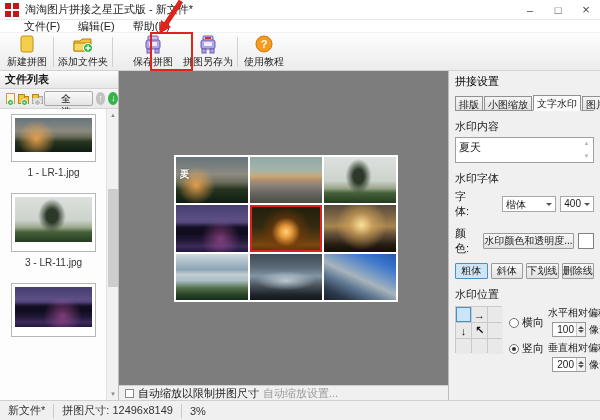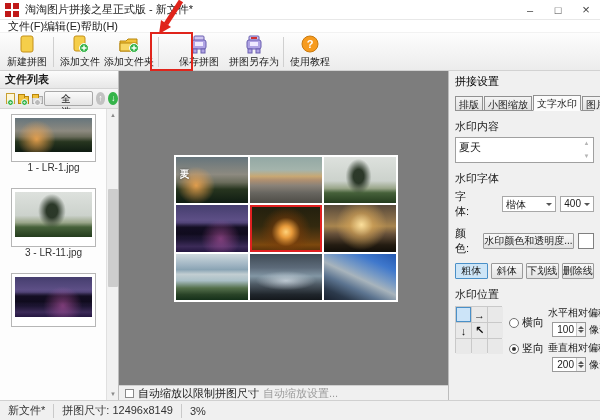--- a/index.html
+++ b/index.html
@@ -15,21 +15,21 @@
   .applogo::before { content:""; position:absolute; left:6px; top:0; width:2px; height:14px; background:#fff; }
   .applogo::after  { content:""; position:absolute; left:0; top:6px; width:14px; height:2px; background:#fff; }
   .title-text { font-size:11px; color:#222; }
   .winbtns { margin-left:auto; display:flex; height:20px; }
   .winbtn { width:28px; height:20px; display:flex; align-items:center; justify-content:center;
             color:#444; font-size:11px; cursor:default; }
   .winbtn.close { font-size:13px; }
 
   
   .menubar { position:absolute; left:0; top:20px; width:600px; height:13px; background:#fff;
-             display:flex; align-items:center; padding-left:8px; gap:0; border-bottom:1px solid #f2f2f2;}
+             display:flex; align-items:center; padding-left:24px; gap:18px; border-bottom:1px solid #f2f2f2;}
   .menu-item { font-size:11px; color:#222; }
 
   
   .toolbar { position:absolute; left:0; top:33px; width:600px; height:38px;
              background:linear-gradient(#fdfdfd,#ececec); border-bottom:1px solid #d2d2d2;
              display:flex; align-items:center; padding-left:4px; }
   .tbtn { width:46px; height:36px; display:flex; flex-direction:column; align-items:center;
           justify-content:center; gap:1px; }
   .tbtn .lbl { font-size:10px; color:#222; white-space:nowrap; }
   .tsep { width:1px; height:30px; background:#d0d0d0; margin:0 3px; }
@@ -65,21 +65,21 @@
   .roundbtn { width:13px; height:13px; border-radius:50%; color:#fff; font-size:9px; line-height:13px;
               text-align:center; font-weight:bold; }
   .roundbtn.up { background:#c2c2c2; }
   .roundbtn.down { background:#35b44a; }
 
   .sb-list { flex:1; position:relative; background:#fdfdfd; overflow:hidden; }
   .sb-items { position:absolute; left:0; top:0; width:107px; }
   .sb-item { display:flex; flex-direction:column; align-items:center; margin-top:5px; }
   .thumb-card { background:#fff; border:1px solid #b6b6b6; padding:3px 3px 9px 3px; }
   .thumb-img { width:77px; }
-  .thumb-label { font-size:10px; color:#333; margin-bottom:10px; white-space:nowrap; }
+  .thumb-label { font-size:10px; color:#333; margin-top:5px; margin-bottom:10px; white-space:nowrap; }
   .h34{height:34px;} .h52{height:52px;} .h45{height:45px;} .h40{height:40px;}
 
   .sb-scroll { position:absolute; right:0; top:0; width:12px; height:100%; background:#f1f1f1;
                border-left:1px solid #e0e0e0; }
   .sb-scroll .arr { position:absolute; left:0; width:12px; height:12px; color:#8a8a8a; font-size:6px;
                     text-align:center; line-height:12px; background:#f1f1f1; }
   .sb-scroll .arr.up { top:0; }
   .sb-scroll .arr.down { bottom:0; }
   .sb-scroll .thumbbar { position:absolute; left:1px; top:80px; width:10px; height:98px;
                          background:#cdcdcd; border-radius:1px; }
@@ -194,30 +194,20 @@
   <div class="toolbar">
     <div class="tbtn">
       <span>
         <svg width="20" height="19">
             <rect x="4" y="1" width="12" height="16" rx="2" fill="#f5ce4a" stroke="#c49018"></rect>
           </svg>
       </span>
       <span class="lbl">新建拼图</span>
     </div>
     <div class="tsep"></div>
-    <div class="tbtn">
-      <span>
-        <svg width="20" height="19">
-            <rect x="4" y="1" width="11" height="15" rx="2" fill="#f5ce4a" stroke="#c49018"></rect>
-            <circle cx="14" cy="13" r="4.5" fill="#35b44a" stroke="#fff"></circle>
-            <path d="M14 10.5v5M11.5 13h5" stroke="#fff" stroke-width="1.4"></path>
-          </svg>
-      </span>
-      <span class="lbl">添加文件</span>
-    </div>
     <div class="tbtn" style="width:52px">
       <span>
         <svg width="22" height="19">
             <path d="M2 6 h6 l2 -2 h9 v12 h-17 z" fill="#f2c23c" stroke="#b8860b"></path>
             <path d="M2 8 h17 l-3 8 h-14 z" fill="#f7d765" stroke="#b8860b"></path>
             <circle cx="16" cy="13" r="4.5" fill="#35b44a" stroke="#fff"></circle>
             <path d="M16 10.5v5M13.5 13h5" stroke="#fff" stroke-width="1.4"></path>
           </svg>
       </span>
       <span class="lbl">添加文件夹</span>

